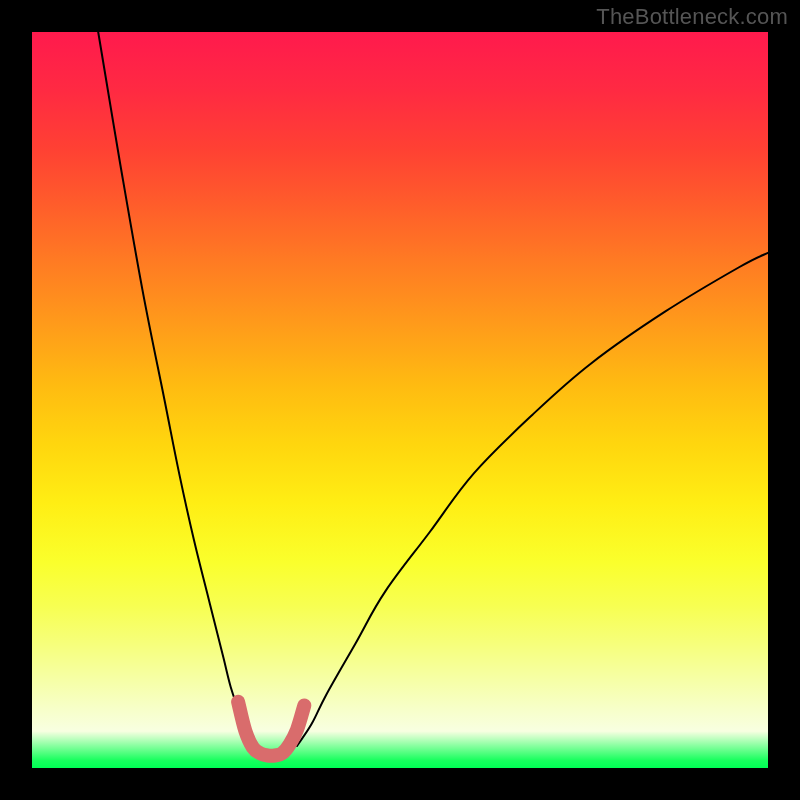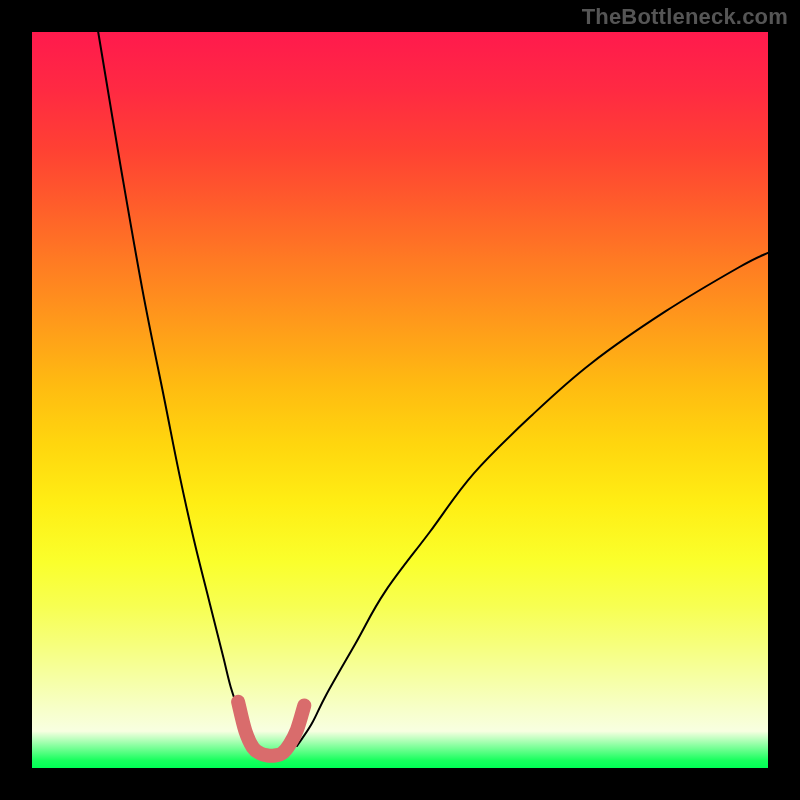--- a/index.html
+++ b/index.html
@@ -41,21 +41,21 @@
       #f8ffe1 95%,
       #16ff5d 99%,
       #00ff55 100%);
   }
   .attrib {
     position: absolute;
     top: 4px;
     right: 12px;
     color: #555;
     font-size: 22px;
-    font-weight: 700;
+    font-weight: 400;
     letter-spacing: 0.2px;
   }
   svg.curve {
     position: absolute;
     left: 0;
     top: 0;
     width: 736px;
     height: 736px;
     overflow: visible;
   }

